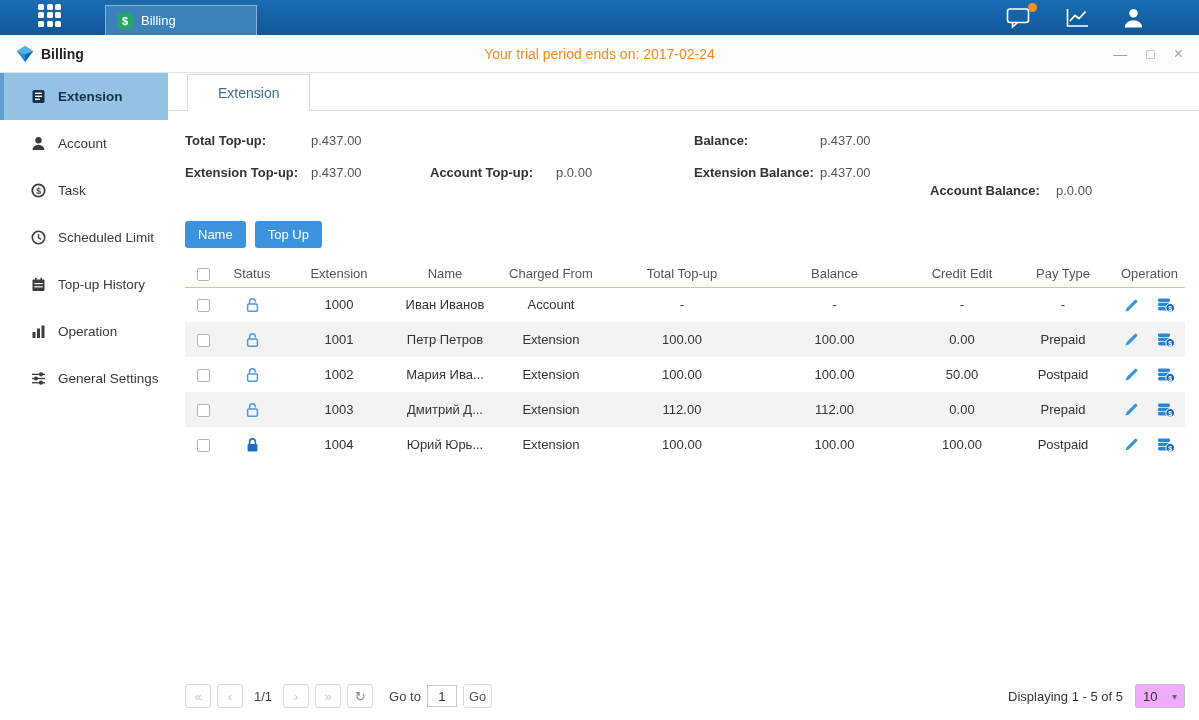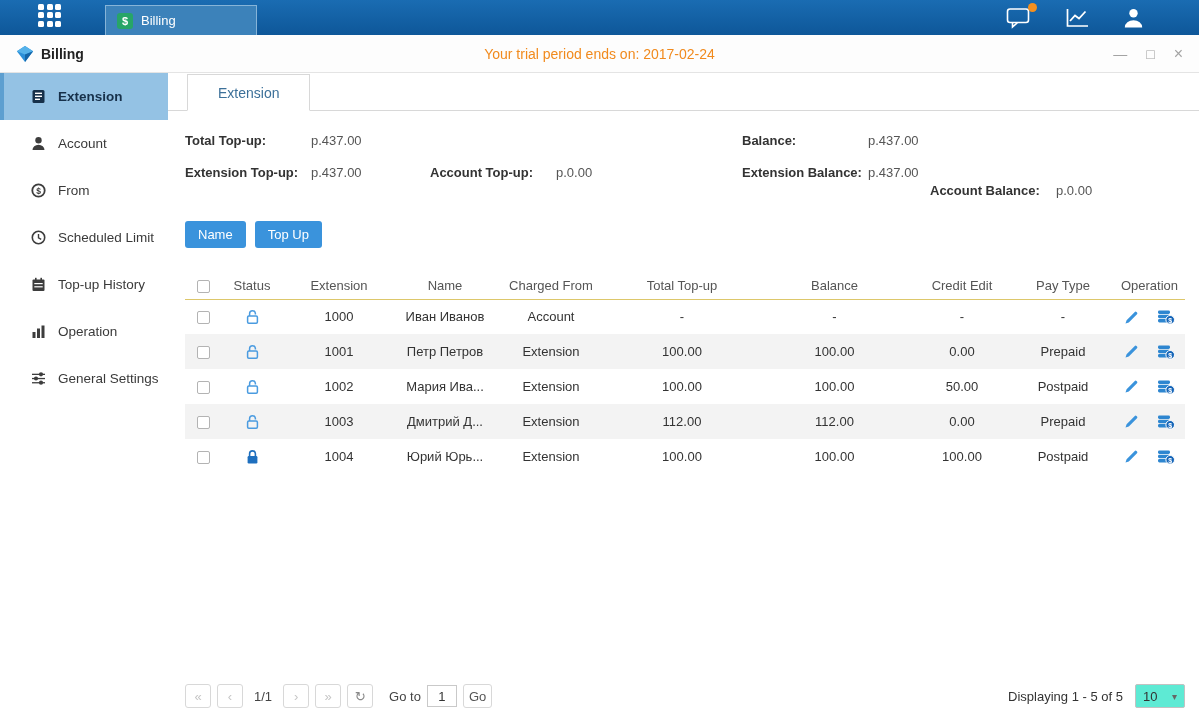--- a/index.html
+++ b/index.html
@@ -40,50 +40,50 @@
   .tabstrip { height:38px; border-bottom:1px solid #d8d8d8; display:flex; align-items:flex-end; padding-left:19px; flex-shrink:0; }
   .tab { height:37px; margin-bottom:-1px; background:#fff; border:1px solid #d8d8d8; border-bottom:1px solid #fff;
     display:flex; align-items:center; padding:0 30px; font-size:14px; color:#3c7099; cursor:pointer; }
 
   .content-inner { flex:1; display:flex; flex-direction:column; padding:22px 14px 12px 17px; min-height:0; }
 
   
   .summary { display:grid; grid-template-columns:245px 264px 236px 1fr; row-gap:17px; font-size:13px; }
   .pair .lbl { display:inline-block; width:126px; font-weight:bold; color:#333; }
   .pair .val { color:#555; }
-  .pos-c1 { grid-column:1; } .pos-c2 { grid-column:2; } .pos-c3 { grid-column:3;margin-left:48px; } .pos-c4 { grid-column:4;margin-top:18px; }
+  .pos-c1 { grid-column:1; } .pos-c2 { grid-column:2; } .pos-c3 { grid-column:3; } .pos-c4 { grid-column:4;margin-top:18px; }
 
   
   .btn-row { margin-top:23px; display:flex; gap:9px; }
   .btn { background:#3a93dc; color:#fff; font-size:13px; height:27px; padding:0 13px; border-radius:3px;
     display:flex; align-items:center; cursor:pointer; border:none; }
 
   
-  table { width:100%; border-collapse:collapse; table-layout:fixed; margin-top:24px; }
+  table { width:100%; border-collapse:collapse; table-layout:fixed; margin-top:12px; }
   thead th { height:27px; font-weight:normal; font-size:13px; color:#555; text-align:center;
     border-bottom:1px solid #ddc76a; }
   tbody td { height:35px; font-size:13px; color:#333; text-align:center; }
   tbody tr:nth-child(even) { background:#f3f3f3; }
   tbody tr { cursor:default; }
   .cb { width:13px; height:13px; border:1px solid #b3b3b3; border-radius:2px; background:#fff; display:inline-block;
     vertical-align:middle; cursor:pointer; }
   .lock { display:inline-flex; vertical-align:middle; }
   .op-icon { display:inline-flex; vertical-align:middle; margin:0 7px; cursor:pointer; }
 
   
   .pagination { margin-top:auto; display:flex; align-items:center; gap:6px; font-size:13px; color:#555; padding-top:10px; }
   .pg-btn { min-width:26px; height:24px; border:1px solid #d8d8d8; border-radius:3px; background:#fff; color:#8a8a8a;
     display:flex; align-items:center; justify-content:center; cursor:pointer; font-size:13px; padding:0 5px; }
   .pg-btn.disabled { color:#c6c6c6; }
   .pg-info { margin:0 5px; color:#444; }
   .goto-label { margin-left:10px; color:#444; }
   .goto-input { width:30px; height:22px; border:1px solid #c9c9c9; text-align:center; font-size:13px;
     font-family:inherit; color:#333; }
   .pg-right { margin-left:auto; display:flex; align-items:center; gap:12px; color:#333;justify-content:center; }
-  .page-size-select { border:1px solid #c2c2c2; border-radius:2px; height:24px; min-width:50px; background:#5eead4;
+  .page-size-select { border:1px solid #c2c2c2; border-radius:2px; height:24px; min-width:50px; background:#f0abfc;
     display:flex; align-items:center; justify-content:space-between; padding:0 7px; gap:8px; cursor:pointer; color:#333; }
   .caret { font-size:10px; color:#666; }
 </style>
 </head>
 <body>
 
 <div class="app">
 
   <header class="topbar">
     <div class="appgrid">
@@ -160,21 +160,21 @@
             <circle cx="7.5" cy="4.2" r="3.2" fill="#3d3d3d"></circle>
             <path d="M1.5 14 a6 5.3 0 0 1 12 0 Z" fill="#3d3d3d"></path>
           </svg>
         <span>Account</span>
       </div>
       <div class="side-item">
         <svg width="15" height="15">
             <circle cx="7.5" cy="7.5" r="6.2" fill="none" stroke="#3d3d3d" stroke-width="1.8"></circle>
             <text x="7.5" y="10.7" text-anchor="middle" font-size="8.5" font-weight="bold" fill="#3d3d3d">$</text>
           </svg>
-        <span>From</span>
+        <span>Task</span>
       </div>
       <div class="side-item">
         <svg width="15" height="15">
             <circle cx="7.5" cy="7.5" r="6.2" fill="none" stroke="#3d3d3d" stroke-width="1.6"></circle>
             <path d="M7.5 4 V7.8 L10.2 9.4" stroke="#3d3d3d" stroke-width="1.4" fill="none"></path>
           </svg>
         <span>Scheduled Limit</span>
       </div>
       <div class="side-item">
         <svg width="15" height="15">

